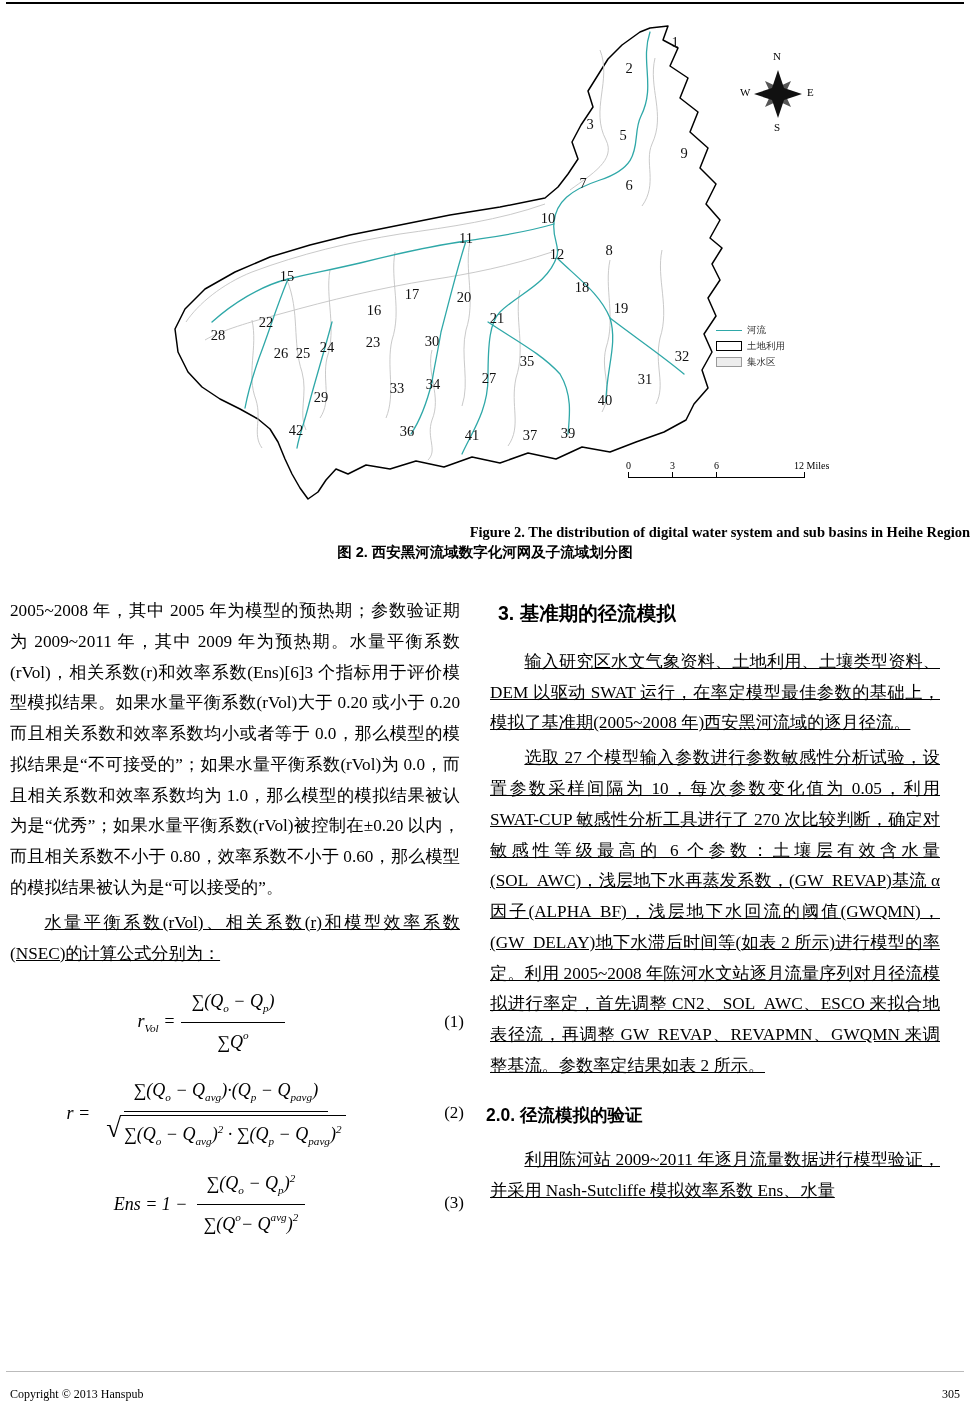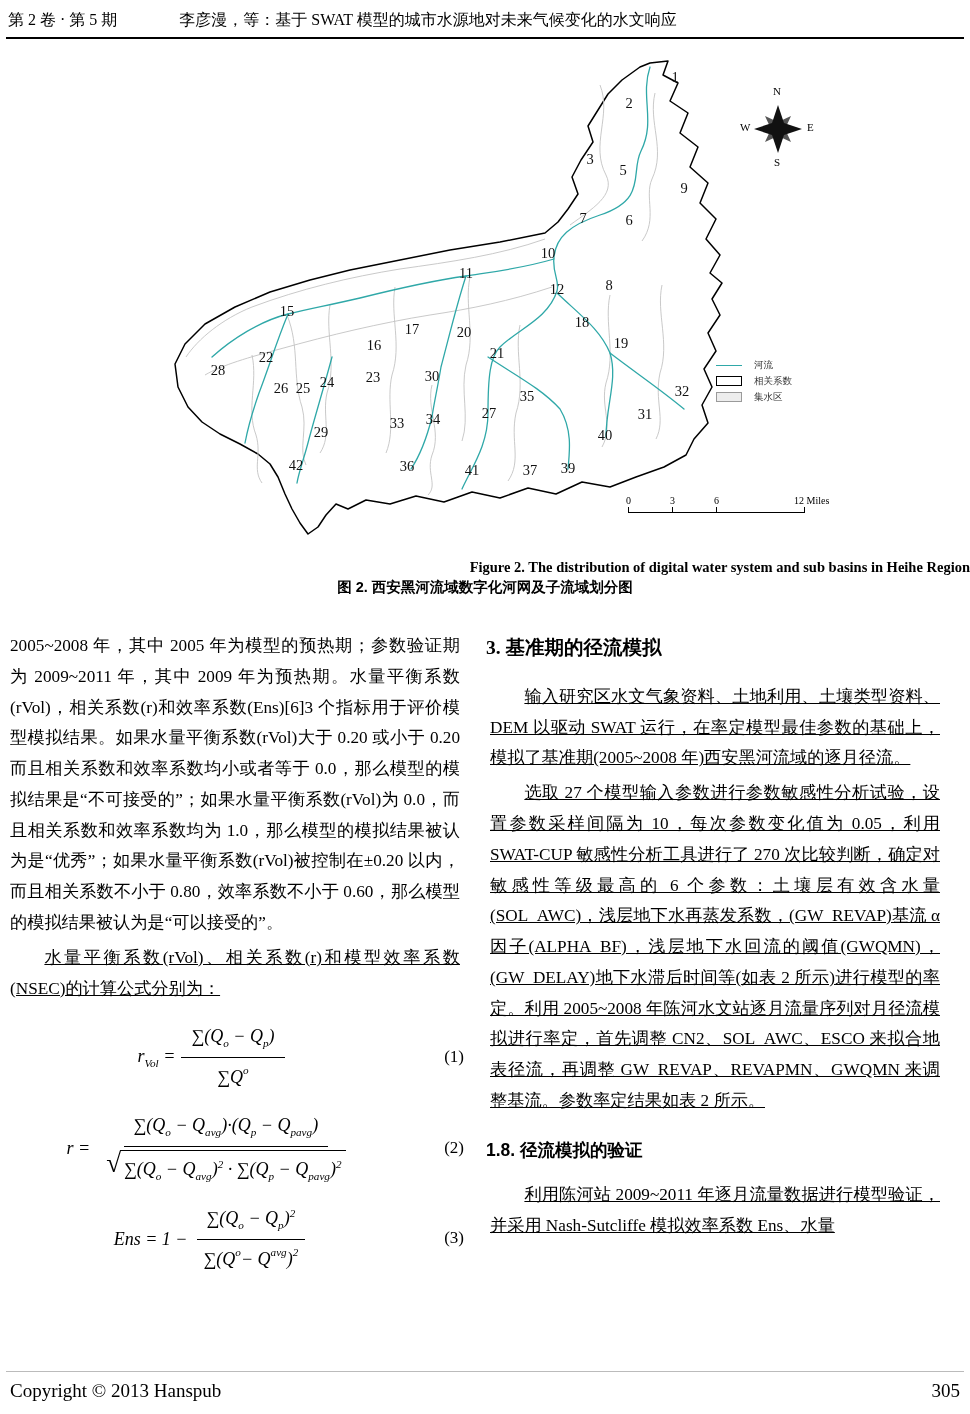--- a/index.html
+++ b/index.html
@@ -24,65 +24,61 @@
   .ws-outline{fill:#ffffff;stroke:#000;stroke-width:1.5;stroke-linejoin:round;}
   .sub-lines path{fill:none;stroke:var(--subline);stroke-width:0.9;}
   .streams path{fill:none;stroke:var(--stream);stroke-width:1.3;stroke-linecap:round;}
   .basin-num{font-family:"Liberation Serif","DejaVu Serif",serif;font-size:14.5px;fill:#111;text-anchor:middle;dominant-baseline:middle;}
   .compass-letter{position:absolute;font-size:11px;font-family:"Liberation Serif",serif;}
   .cl-n{left:773px;top:28px;}
   .cl-e{left:807px;top:64px;}
   .cl-s{left:774px;top:99px;}
   .cl-w{left:740px;top:64px;}
   .legend{position:absolute;left:716px;top:300px;width:96px;font-size:9.5px;color:#333;}
-  .legend-row{display:flex;align-items:center;gap:12px;height:16px;}
+  .legend-row{display:flex;align-items:center;gap:5px;height:16px;}
   .sw-stream{width:26px;height:0;border-top:1.6px solid var(--stream);}
   .sw-boundary{width:26px;height:10px;border:1.7px solid #000;background:#fff;}
   .sw-catch{width:26px;height:10px;border:1px solid #9a9a9a;background:#ededed;}
   .scale{position:absolute;left:620px;top:438px;width:230px;height:26px;font-size:10px;}
   .scale .lbl{position:absolute;top:0;}
   .s-t0{left:6px;} .s-t1{left:50px;} .s-t2{left:94px;} .s-t3{left:174px;}
   .scale-bar{position:absolute;top:17px;left:8px;width:176px;border-top:1px solid #000;}
   .scale .tick{position:absolute;top:12px;width:0;height:6px;border-left:1px solid #000;}
   .tk0{left:8px;} .tk1{left:52px;} .tk2{left:96px;} .tk3{left:184px;}
   .cap{text-align:center;font-weight:bold;margin:0 0 2px;}
   .cap-en{font-size:14.5px;margin-top:4px;text-align:right;}
   .cap-zh{font-size:14.5px;font-family:"Liberation Sans","DejaVu Sans",sans-serif;}
   
   .columns{display:flex;gap:22px;padding:0 6px;margin-top:30px;}
   .col{width:458px;font-size:17.2px;line-height:1.79;text-align:justify;}
   .col p{margin:4px;}
   .indent{text-indent:2em;text-decoration:underline;}
-  .h-sec{font-family:Liberation Serif, serif;font-weight:bold;font-size:19.5px;margin:4px 0 16px;}
+  .h-sec{font-family:Liberation Sans, sans-serif;font-weight:bold;font-size:19.5px;margin:4px 12px 16px;}
   .h-sub{font-family:"Liberation Sans","DejaVu Sans",sans-serif;font-weight:bold;font-size:17.5px;margin:18px 0 14px;}
   
   .eq-row{display:flex;align-items:center;margin:16px 0;}
   .eq-body{flex:1;display:flex;justify-content:center;align-items:center;}
   .math{font-family:"Liberation Serif","DejaVu Serif",serif;font-style:italic;font-size:18px;}
   .math sub{font-size:62%;font-style:italic;}
   .math sup{font-size:62%;}
   .frac{display:inline-flex;flex-direction:column;align-items:center;margin:0 6px;vertical-align:middle;}
   .frac > .num{padding:0 10px 3px;border-bottom:1.3px solid #000;}
   .frac > .den{padding:3px 10px 0;display:inline-flex;align-items:flex-start;}
   .eq-num{width:42px;text-align:right;font-size:17px;}
   .sqrt-sign{font-style:normal;font-size:1.5em;line-height:1;margin-right:-1px;}
   .sqrt-body{border-top:1.3px solid #000;padding:2px 4px 0;}
   
   .footer-rule{position:absolute;left:6px;right:6px;bottom:42px;border-top:1px solid #bbb;}
-  .footer{position:absolute;left:0;right:0;bottom:12px;display:flex;justify-content:space-between;padding:0 10px;font-size:19px;}
+  .footer{position:absolute;left:0;right:0;bottom:12px;display:flex;justify-content:space-between;padding:0 10px;font-size:12px;}
 </style>
 </head>
 <body>
 
 <div class="page">
 
-  <div class="header">
-    <span class="issue">第 2 卷 · 第 5 期</span>
-    <span class="running-title">李彦漫，等：基于 SWAT 模型的城市水源地对未来气候变化的水文响应</span>
-  </div>
   <div class="header-rule"></div>
 
   <div class="figure">
     <div class="map-wrap">
       <svg class="map-svg" viewBox="0 0 970 498" aria-hidden="true">
         <path class="ws-outline" d="M 650,6 L 668,4 663,18 678,26 670,44 688,56 680,76 698,90 690,110 708,126 700,146 716,162 706,182 720,198 710,216 722,226 712,242 720,258 708,276 716,294 704,312 712,330 702,348 708,366 694,382 686,398 664,410 636,420 610,430 582,425 556,437 528,431 500,441 472,435 444,445 416,439 390,447 366,443 348,452 336,447 326,458 318,470 308,477 300,466 292,452 285,437 278,420 270,407 258,397 240,387 220,377 202,365 188,350 178,330 175,307 185,287 205,267 235,250 270,235 310,223 350,213 400,203 450,193 500,185 545,176 558,165 568,152 578,137 572,120 581,103 593,85 588,69 598,53 608,37 622,23 640,10 Z"></path>
         <g class="sub-lines">
           <path d="M600,28 C612,58 590,88 606,118 C616,138 592,152 570,168"></path>
           <path d="M655,36 C648,66 666,92 652,122 C644,140 658,162 642,184"></path>
           <path d="M545,182 C500,198 450,205 400,212 C350,220 300,232 252,250 C222,262 198,282 186,300"></path>
@@ -159,21 +155,21 @@
       <span class="compass-letter cl-s">S</span>
       <span class="compass-letter cl-w">W</span>
 
       <div class="legend">
         <div class="legend-row">
           <span class="sw-stream"></span>
           <span>河流</span>
         </div>
         <div class="legend-row">
           <span class="sw-boundary"></span>
-          <span>相关系数</span>
+          <span>土地利用</span>
         </div>
         <div class="legend-row">
           <span class="sw-catch"></span>
           <span>集水区</span>
         </div>
       </div>
 
       <div class="scale">
         <span class="lbl s-t0">0</span>
         <span class="lbl s-t1">3</span>
@@ -234,21 +230,21 @@
       </div>
 
     </div>
 
     <div class="col">
       <div class="h-sec">3. 基准期的径流模拟</div>
       <p class="indent">输入研究区水文气象资料、土地利用、土壤类型资料、DEM 以驱动 SWAT 运行，在率定模型最佳参数的基础上，模拟了基准期(2005~2008 年)西安黑河流域的逐月径流。</p>
 
       <p class="indent">选取 27 个模型输入参数进行参数敏感性分析试验，设置参数采样间隔为 10，每次参数变化值为 0.05，利用 SWAT-CUP 敏感性分析工具进行了 270 次比较判断，确定对敏感性等级最高的 6 个参数：土壤层有效含水量(SOL_AWC)，浅层地下水再蒸发系数，(GW_REVAP)基流 α 因子(ALPHA_BF)，浅层地下水回流的阈值(GWQMN)，(GW_DELAY)地下水滞后时间等(如表 2 所示)进行模型的率定。利用 2005~2008 年陈河水文站逐月流量序列对月径流模拟进行率定，首先调整 CN2、SOL_AWC、ESCO 来拟合地表径流，再调整 GW_REVAP、REVAPMN、GWQMN 来调整基流。参数率定结果如表 2 所示。</p>
 
-      <div class="h-sub">1.8. 径流模拟的验证</div>
+      <div class="h-sub">2.0. 径流模拟的验证</div>
       <p class="indent">利用陈河站 2009~2011 年逐月流量数据进行模型验证，并采用 Nash-Sutcliffe 模拟效率系数 Ens、水量</p>
     </div>
 
   </div>
 
   <div class="footer-rule"></div>
   <div class="footer">
     <span>Copyright © 2013 Hanspub</span>
     <span>305</span>
   </div>

